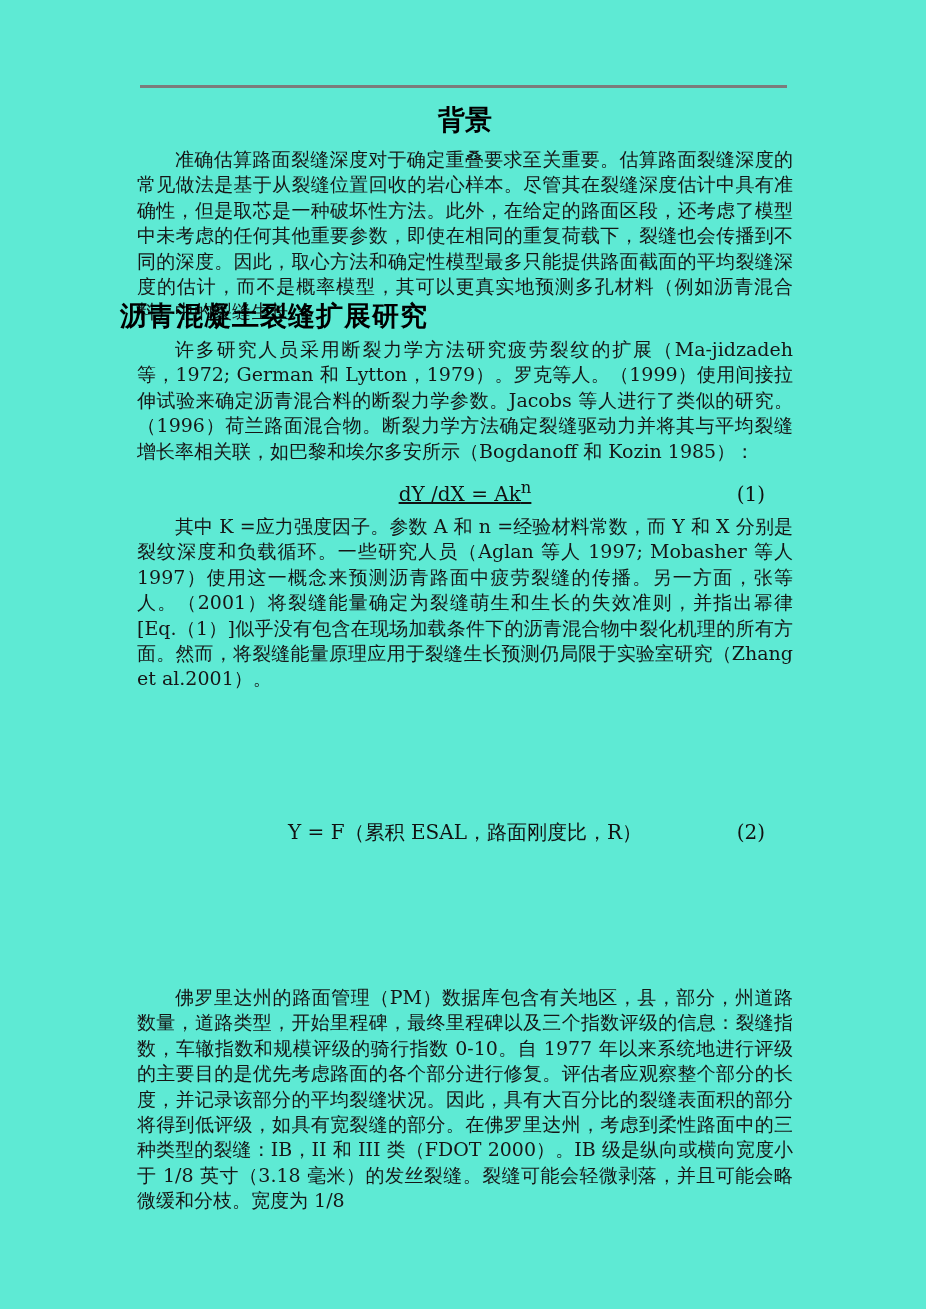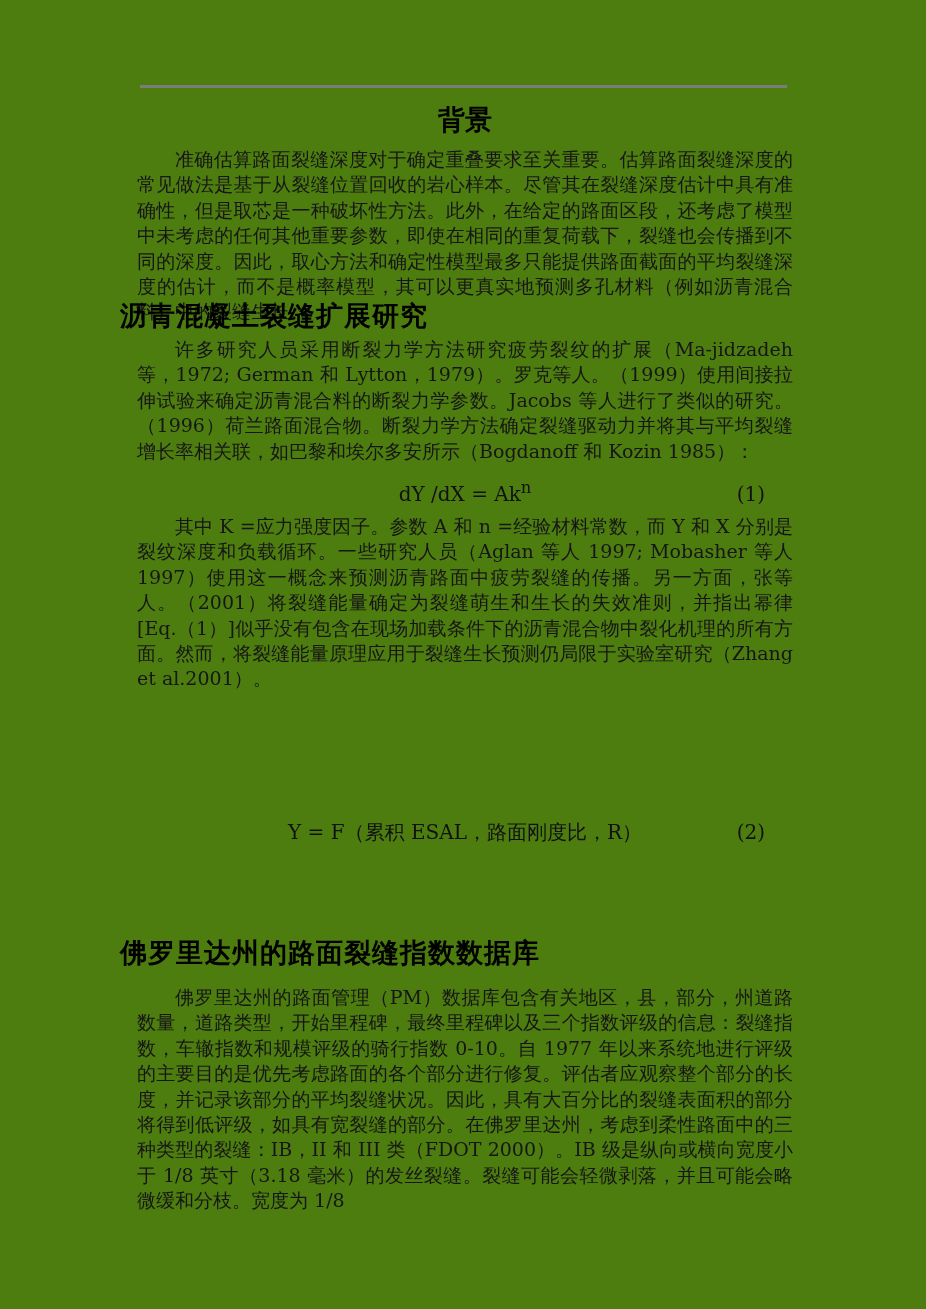--- a/index.html
+++ b/index.html
@@ -9,21 +9,21 @@
   }
   body {
     width: 926px;
     height: 1309px;
     overflow: hidden;
   }
   .page {
     position: relative;
     width: 926px;
     height: 1309px;
-    background: #4d7c0f;
+    background: #5eead4;
     color: #1a1a1a;
     font-family: "DejaVu Serif", "Liberation Serif", serif;
   }
   .header-rule {
     position: absolute;
     left: 140px;
     top: 85px;
     width: 647px;
     height: 3px;
     background: #7c7c7c;
@@ -95,31 +95,30 @@
   <div class="header-rule"></div>
 
   <h1 class="page-title">背景</h1>
 
   <p class="body-para" style="top:147px;">准确估算路面裂缝深度对于确定重叠要求至关重要。估算路面裂缝深度的常见做法是基于从裂缝位置回收的岩心样本。尽管其在裂缝深度估计中具有准确性，但是取芯是一种破坏性方法。此外，在给定的路面区段，还考虑了模型中未考虑的任何其他重要参数，即使在相同的重复荷载下，裂缝也会传播到不同的深度。因此，取心方法和确定性模型最多只能提供路面截面的平均裂缝深度的估计，而不是概率模型，其可以更真实地预测多孔材料（例如沥青混合料）中的裂缝生长。</p>
 
   <h2 class="section-heading" style="top:299px;">沥青混凝土裂缝扩展研究</h2>
 
   <p class="body-para" style="top:337px;">许多研究人员采用断裂力学方法研究疲劳裂纹的扩展（Ma-jidzadeh 等，1972; German 和 Lytton，1979）。罗克等人。（1999）使用间接拉伸试验来确定沥青混合料的断裂力学参数。Jacobs 等人进行了类似的研究。（1996）荷兰路面混合物。断裂力学方法确定裂缝驱动力并将其与平均裂缝增长率相关联，如巴黎和埃尔多安所示（Bogdanoff 和 Kozin 1985）：</p>
 
-  <div class="equation" style="top:481px;">
+  <div class="equation" style="top:481px;text-decoration:underline;">
     <span><span>dY /dX = Ak</span><span class="eq-sup">n</span></span>
     <span class="eq-number">(1)</span>
   </div>
 
   <p class="body-para" style="top:514px;">其中 K =应力强度因子。参数 A 和 n =经验材料常数，而 Y 和 X 分别是裂纹深度和负载循环。一些研究人员（Aglan 等人 1997; Mobasher 等人 1997）使用这一概念来预测沥青路面中疲劳裂缝的传播。另一方面，张等人。（2001）将裂缝能量确定为裂缝萌生和生长的失效准则，并指出幂律[Eq.（1）]似乎没有包含在现场加载条件下的沥青混合物中裂化机理的所有方面。然而，将裂缝能量原理应用于裂缝生长预测仍局限于实验室研究（Zhang et al.2001）。</p>
 
 
   <div class="equation" style="top:819px;">
     <span>Y = F（累积 ESAL，路面刚度比，R）</span>
     <span class="eq-number">(2)</span>
   </div>
 
 
-  <h2 class="section-heading" style="top:936px;">佛罗里达州的路面裂缝指数数据库</h2>
 
   <p class="body-para" style="top:985px;">佛罗里达州的路面管理（PM）数据库包含有关地区，县，部分，州道路数量，道路类型，开始里程碑，最终里程碑以及三个指数评级的信息：裂缝指数，车辙指数和规模评级的骑行指数 0-10。自 1977 年以来系统地进行评级的主要目的是优先考虑路面的各个部分进行修复。评估者应观察整个部分的长度，并记录该部分的平均裂缝状况。因此，具有大百分比的裂缝表面积的部分将得到低评级，如具有宽裂缝的部分。在佛罗里达州，考虑到柔性路面中的三种类型的裂缝：IB，II 和 III 类（FDOT 2000）。IB 级是纵向或横向宽度小于 1/8 英寸（3.18 毫米）的发丝裂缝。裂缝可能会轻微剥落，并且可能会略微缓和分枝。宽度为 1/8</p>
 
 </div>
 
 </body></html>

